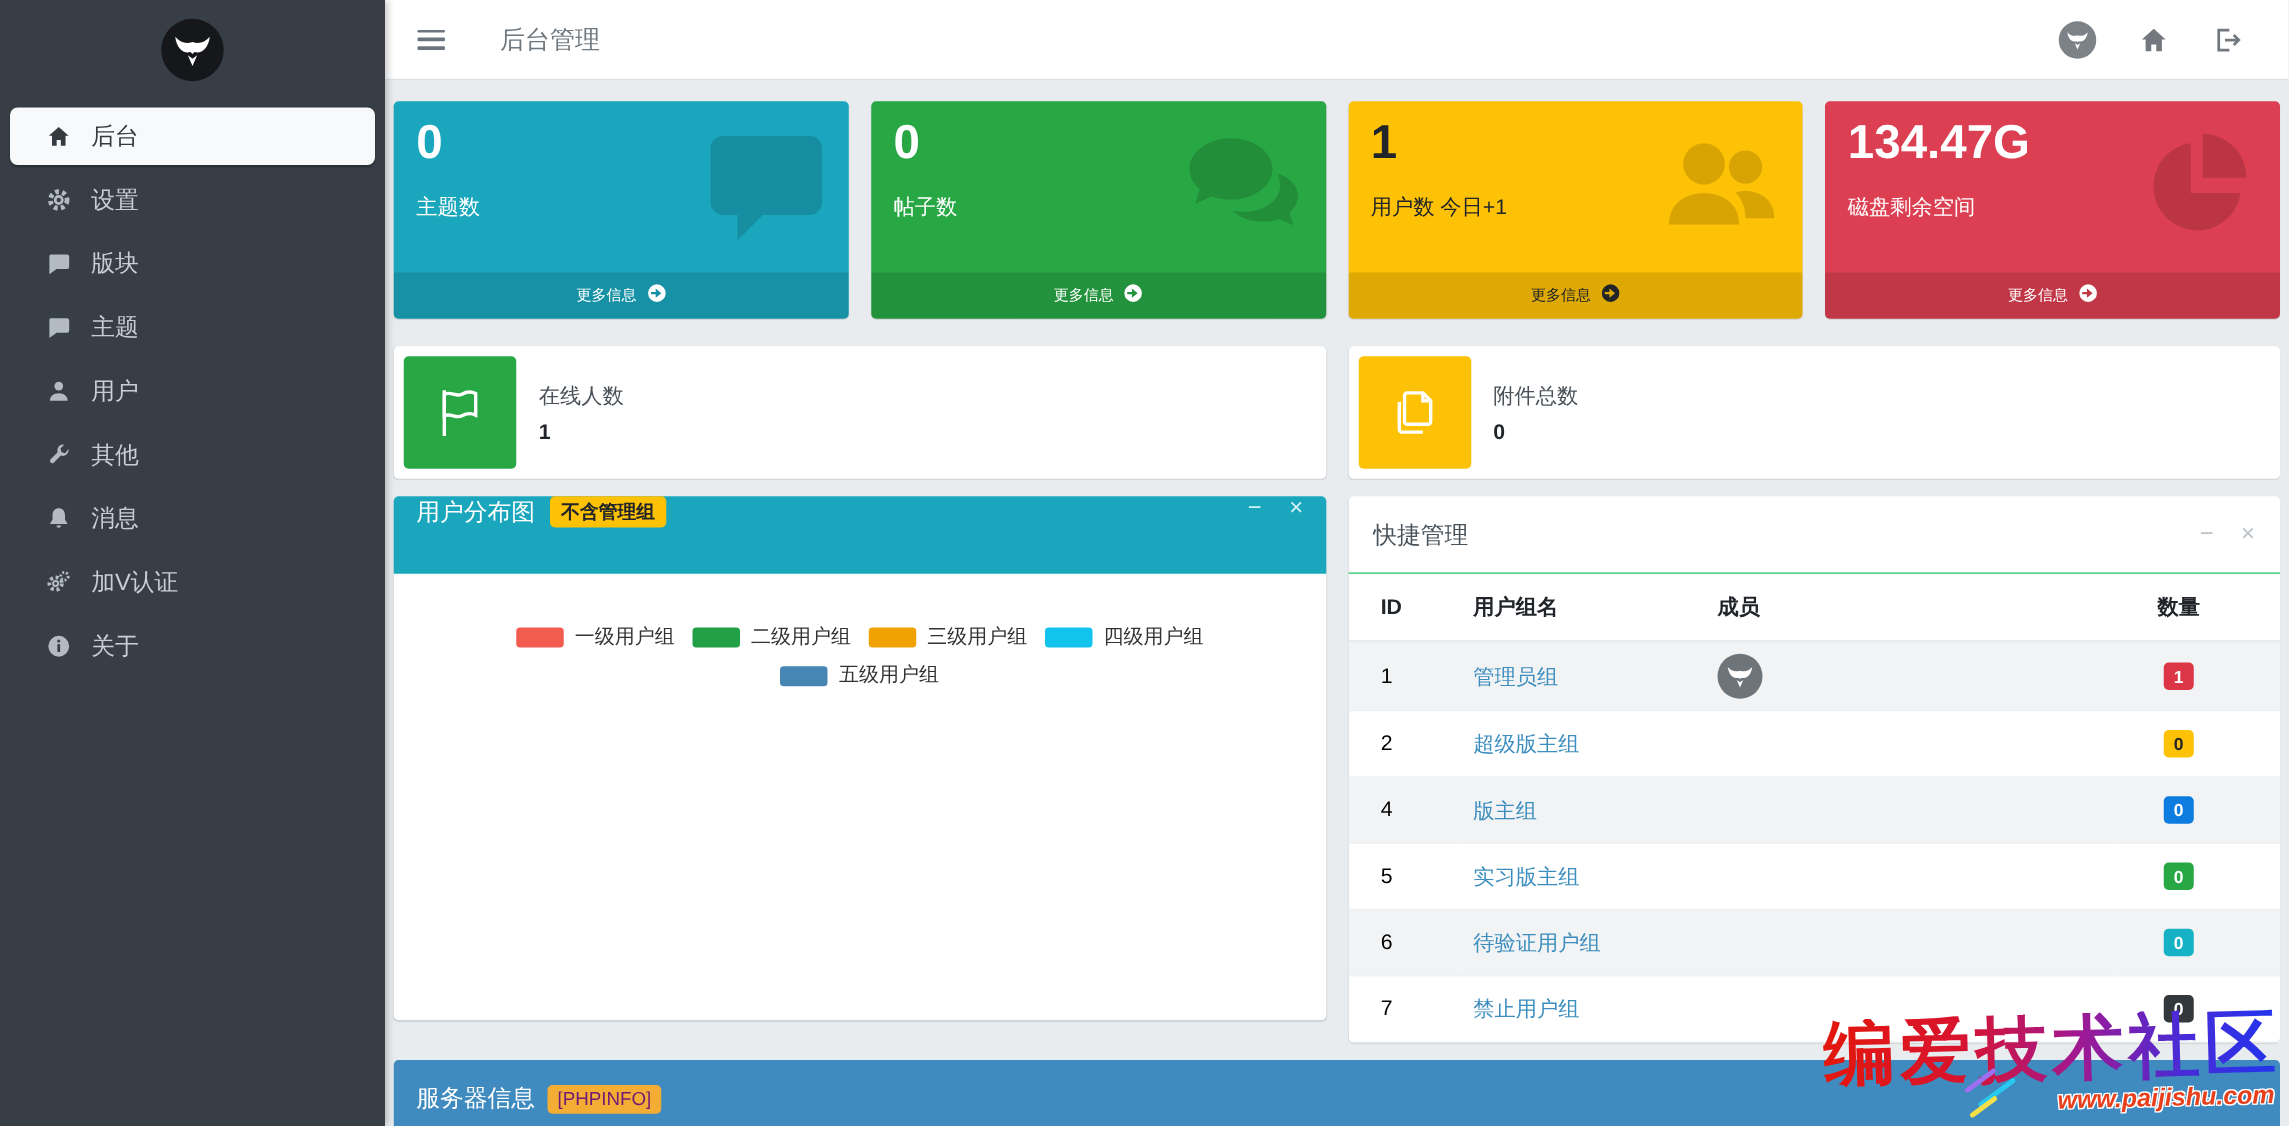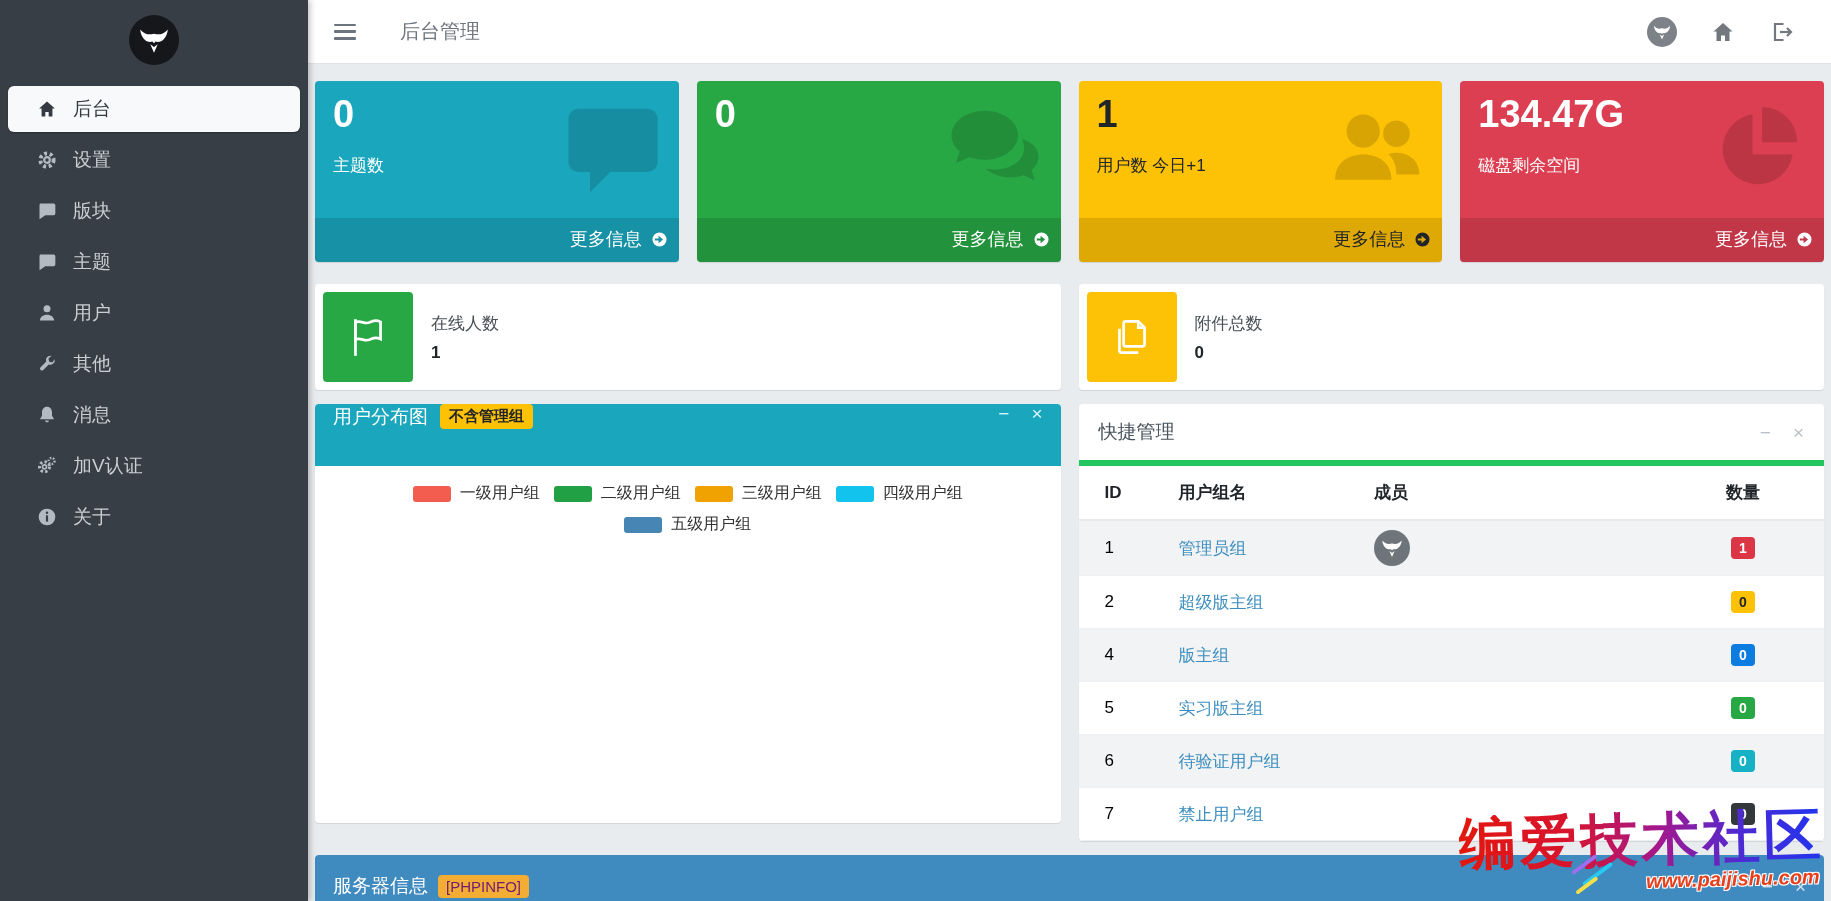--- a/index.html
+++ b/index.html
@@ -38,21 +38,21 @@
   .small-box { flex:1; border-radius:4px; position:relative; overflow:hidden; box-shadow:0 1px 1px rgba(0,0,0,.1); }
   .sb-teal  { background:#1aa6bc; color:#fff; }
   .sb-green { background:#28a745; color:#fff; }
   .sb-yellow{ background:#fdc105; color:#212529; }
   .sb-red   { background:#dc3f51; color:#fff; }
   .sb-inner { padding:13px 18px 8px 18px; height:137px; }
   .sb-value { font-size:38px; font-weight:bold; line-height:1.1; margin-bottom:18px; }
   .sb-label { font-size:17px; }
   .sb-icon { position:absolute; top:22px; right:20px; }
   .sb-icon svg { width:92px; height:92px; fill:rgba(0,0,0,.15); }
-  .sb-footer { display:block; text-align:right; padding:9px 12px 10px; background:rgba(0,0,0,.12); font-size:18px; color:inherit; text-decoration:none; cursor:pointer; }
+  .sb-footer { display:block; text-align:center; padding:9px 12px 10px; background:rgba(0,0,0,.12); font-size:12px; color:inherit; text-decoration:none; cursor:pointer; }
   .sb-footer .ca { display:inline-block; vertical-align:-2px; margin-left:5px; }
   .sb-footer svg { width:15px; height:15px; fill:currentColor; }
 
   
   .info-row { display:flex; gap:18px; margin-top:22px; }
   .info-box { flex:1; background:#fff; border-radius:4px; box-shadow:0 1px 1px rgba(0,0,0,.1); display:flex; align-items:center; padding:8px; height:106px; }
   .ib-icon { width:90px; height:90px; border-radius:4px; display:flex; align-items:center; justify-content:center; flex:0 0 90px; }
   .ib-green { background:#28a745; } .ib-yellow { background:#fdc105; }
   .ib-icon svg { width:46px; height:46px; stroke:#fff; fill:none; stroke-width:2.6; }
   .ib-text { margin-left:18px; }
@@ -62,29 +62,29 @@
   
   .panels { display:flex; gap:18px; margin-top:14px; align-items:flex-start; }
   .panel { background:#fff; border-radius:4px; box-shadow:0 1px 1px rgba(0,0,0,.1); flex:1; }
   .chart-panel { height:419px; }
   .cp-header { height:62px; background:#1aa6bc; color:#fff; border-radius:4px 4px 0 0; display:flex; align-items:flex-start; padding:0 18px; }
   .cp-title { font-size:19px; }
   .cp-badge { margin-left:12px; background:#fdc105; color:#212529; font-size:15px; font-weight:bold; padding:3px 9px; border-radius:4px; }
   .panel-tools { margin-left:auto; display:flex; gap:22px; font-size:19px; }
   .tool-btn { cursor:pointer; line-height:1; opacity:.9; }
   .cp-header .tool-btn { color:#eafcff; }
-  .cp-body { padding-top:17px;text-align:right; }
+  .cp-body { padding-top:40px;text-align:right; }
   .legend-row { display:flex; justify-content:center; gap:14px; margin-bottom:10px; }
   .legend-item { display:flex; align-items:center; gap:9px; cursor:pointer; }
   .legend-swatch { width:38px; height:16px; border-radius:3px; }
   .legend-label { font-size:16px; color:#333; }
   .lg-0{background:#f25d50;} .lg-1{background:#21a045;} .lg-2{background:#f0a202;} .lg-3{background:#12c3ee;} .lg-4{background:#4685b4;}
 
   
-  .qp-header { height:62px; display:flex; align-items:center; padding:0 20px; border-bottom:6px solid #22c55e; }
+  .qp-header { height:62px; display:flex; align-items:center; padding:0 20px; border-bottom:1px solid #22c55e; }
   .qp-title { font-size:19px; color:#49535b; }
   .qp-header .tool-btn { color:#b4bbc1; }
   .qp-table { width:100%; border-collapse:collapse; }
   .qp-table th { text-align:left; font-size:17px; color:#212529; padding:15px 10px; border-bottom:2px solid #e6eaed; }
   .qp-table td { font-size:17px; padding:9px 10px; border-bottom:1px solid #eef1f3; height:53px; }
   .qp-table tr.striped td { background:#f2f3f4; }
   .col-id { width:90px; padding-left:26px !important; }
   .col-member { width:330px; }
   .col-count { width:130px; text-align:center !important; padding-right:42px !important; }
   .grp-link { color:#3d8ebf; text-decoration:none; cursor:pointer; }
@@ -280,20 +280,21 @@
               <svg viewBox="0 0 16 16">
                   <path fill-rule="evenodd" d="M8 .5a7.5 7.5 0 1 1 0 15 7.5 7.5 0 0 1 0-15zM7 4v3H3v2h4v3l4.8-4z"></path>
                 </svg>
             </span>
           </a>
         </div>
 
         <div class="small-box sb-green">
           <div class="sb-inner">
             <div class="sb-value">0</div>
+            <div class="sb-label">帖子数</div>
           </div>
           <span class="sb-icon">
             <svg viewBox="0 0 36 32">
               <path d="M14 1C6.8 1 1 5.3 1 10.6c0 2.4 1.2 4.6 3.2 6.3L2.8 21.5l5.1-2.3c1.9.6 4 1 6.1 1 7.2 0 13-4.3 13-9.6S21.2 1 14 1z"></path>
               <path d="M29.4 12.3c3.4 1.3 5.6 3.8 5.6 6.7 0 2-1 3.8-2.7 5.2l1.2 4-4.3-1.9c-1.6.5-3.3.8-5.2.8-3.9 0-7.3-1.3-9.5-3.4 1.1.2 2.2.3 3.4.3 6.2 0 11.5-3.4 11.5-8.3 0-1.2-.3-2.3-.8-3.4z"></path>
             </svg>
           </span>
           <a class="sb-footer">
             <span>更多信息</span>
             <span class="ca">

